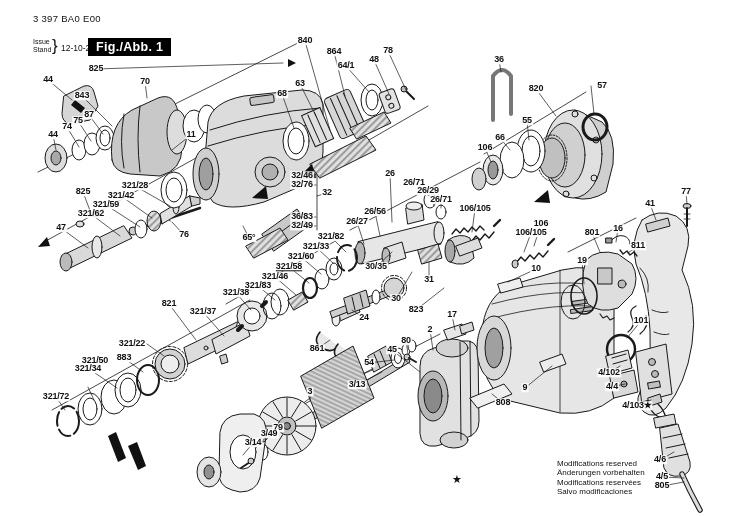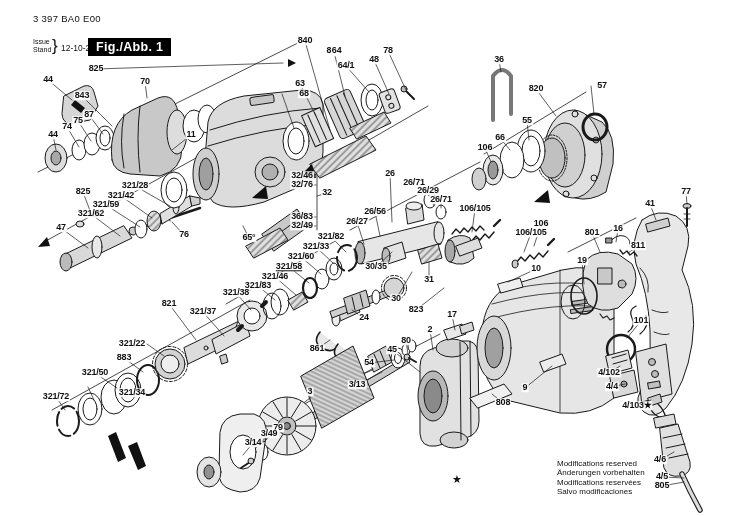--- a/index.html
+++ b/index.html
@@ -463,26 +463,26 @@
       <div class="part-label" data-name="part-label-44" style="left: 48px; top: 80px;">44</div>
       <div class="part-label" data-name="part-label-825" style="left: 96px; top: 69px;">825</div>
       <div class="part-label" data-name="part-label-843" style="left: 82px; top: 96px;">843</div>
       <div class="part-label" data-name="part-label-70" style="left: 145px; top: 82px;">70</div>
       <div class="part-label" data-name="part-label-87" style="left: 89px; top: 115px;">87</div>
       <div class="part-label" data-name="part-label-75" style="left: 78px; top: 121px;">75</div>
       <div class="part-label" data-name="part-label-74" style="left: 67px; top: 127px;">74</div>
       <div class="part-label" data-name="part-label-44" style="left: 53px; top: 135px;">44</div>
       <div class="part-label" data-name="part-label-11" style="left: 191px; top: 135px;">11</div>
       <div class="part-label" data-name="part-label-840" style="left: 305px; top: 41px;">840</div>
-      <div class="part-label" data-name="part-label-864" style="left: 334px; top: 52px; font-family: Liberation Mono, monospace;">864</div>
+      <div class="part-label" data-name="part-label-864" style="left: 334px; top: 52px;">864</div>
       <div class="part-label" data-name="part-label-64-1" style="left: 346px; top: 66px;">64/1</div>
       <div class="part-label" data-name="part-label-48" style="left: 374px; top: 60px;">48</div>
       <div class="part-label" data-name="part-label-78" style="left: 388px; top: 51px;">78</div>
       <div class="part-label" data-name="part-label-63" style="left: 300px; top: 84px;">63</div>
-      <div class="part-label" data-name="part-label-68" style="left: 282px; top: 94px; margin-left: 22px;">68</div>
+      <div class="part-label" data-name="part-label-68" style="left: 282px; top: 94px;">68</div>
       <div class="part-label" data-name="part-label-36" style="left: 499px; top: 60px;">36</div>
       <div class="part-label" data-name="part-label-820" style="left: 536px; top: 89px;">820</div>
       <div class="part-label" data-name="part-label-57" style="left: 602px; top: 86px;">57</div>
       <div class="part-label" data-name="part-label-66" style="left: 500px; top: 138px;">66</div>
       <div class="part-label" data-name="part-label-55" style="left: 527px; top: 121px;">55</div>
       <div class="part-label" data-name="part-label-106" style="left: 485px; top: 148px;">106</div>
       <div class="part-label" data-name="part-label-825" style="left: 83px; top: 192px;">825</div>
       <div class="part-label" data-name="part-label-321-28" style="left: 135px; top: 186px;">321/28</div>
       <div class="part-label" data-name="part-label-321-42" style="left: 121px; top: 196px;">321/42</div>
       <div class="part-label" data-name="part-label-321-59" style="left: 106px; top: 205px;">321/59</div>
@@ -513,22 +513,22 @@
       <div class="part-label" data-name="part-label-321-38" style="left: 236px; top: 293px;">321/38</div>
       <div class="part-label" data-name="part-label-30-35" style="left: 376px; top: 267px;">30/35</div>
       <div class="part-label" data-name="part-label-31" style="left: 429px; top: 280px;">31</div>
       <div class="part-label" data-name="part-label-30" style="left: 396px; top: 299px;">30</div>
       <div class="part-label" data-name="part-label-24" style="left: 364px; top: 318px;">24</div>
       <div class="part-label" data-name="part-label-823" style="left: 416px; top: 310px;">823</div>
       <div class="part-label" data-name="part-label-821" style="left: 169px; top: 304px;">821</div>
       <div class="part-label" data-name="part-label-321-37" style="left: 203px; top: 312px;">321/37</div>
       <div class="part-label" data-name="part-label-321-22" style="left: 132px; top: 344px;">321/22</div>
       <div class="part-label" data-name="part-label-883" style="left: 124px; top: 358px; text-align: center;">883</div>
-      <div class="part-label" data-name="part-label-321-50" style="left: 95px; top: 373px;">321/50</div>
-      <div class="part-label" data-name="part-label-321-34" style="left: 88px; top: 393px; margin-left: 44px;">321/34</div>
+      <div class="part-label" data-name="part-label-321-50" style="left: 95px; top: 361px;">321/50</div>
+      <div class="part-label" data-name="part-label-321-34" style="left: 88px; top: 369px;">321/34</div>
       <div class="part-label" data-name="part-label-321-72" style="left: 56px; top: 397px;">321/72</div>
       <div class="part-label" data-name="part-label-861" style="left: 317px; top: 349px;">861</div>
       <div class="part-label" data-name="part-label-2" style="left: 430px; top: 330px;">2</div>
       <div class="part-label" data-name="part-label-80" style="left: 406px; top: 341px;">80</div>
       <div class="part-label" data-name="part-label-45" style="left: 392px; top: 350px;">45</div>
       <div class="part-label" data-name="part-label-54" style="left: 369px; top: 363px;">54</div>
       <div class="part-label" data-name="part-label-3-13" style="left: 357px; top: 385px;">3/13</div>
       <div class="part-label" data-name="part-label-3" style="left: 310px; top: 392px;">3</div>
       <div class="part-label" data-name="part-label-79" style="left: 278px; top: 428px;">79</div>
       <div class="part-label" data-name="part-label-3-49" style="left: 269px; top: 434px;">3/49</div>

